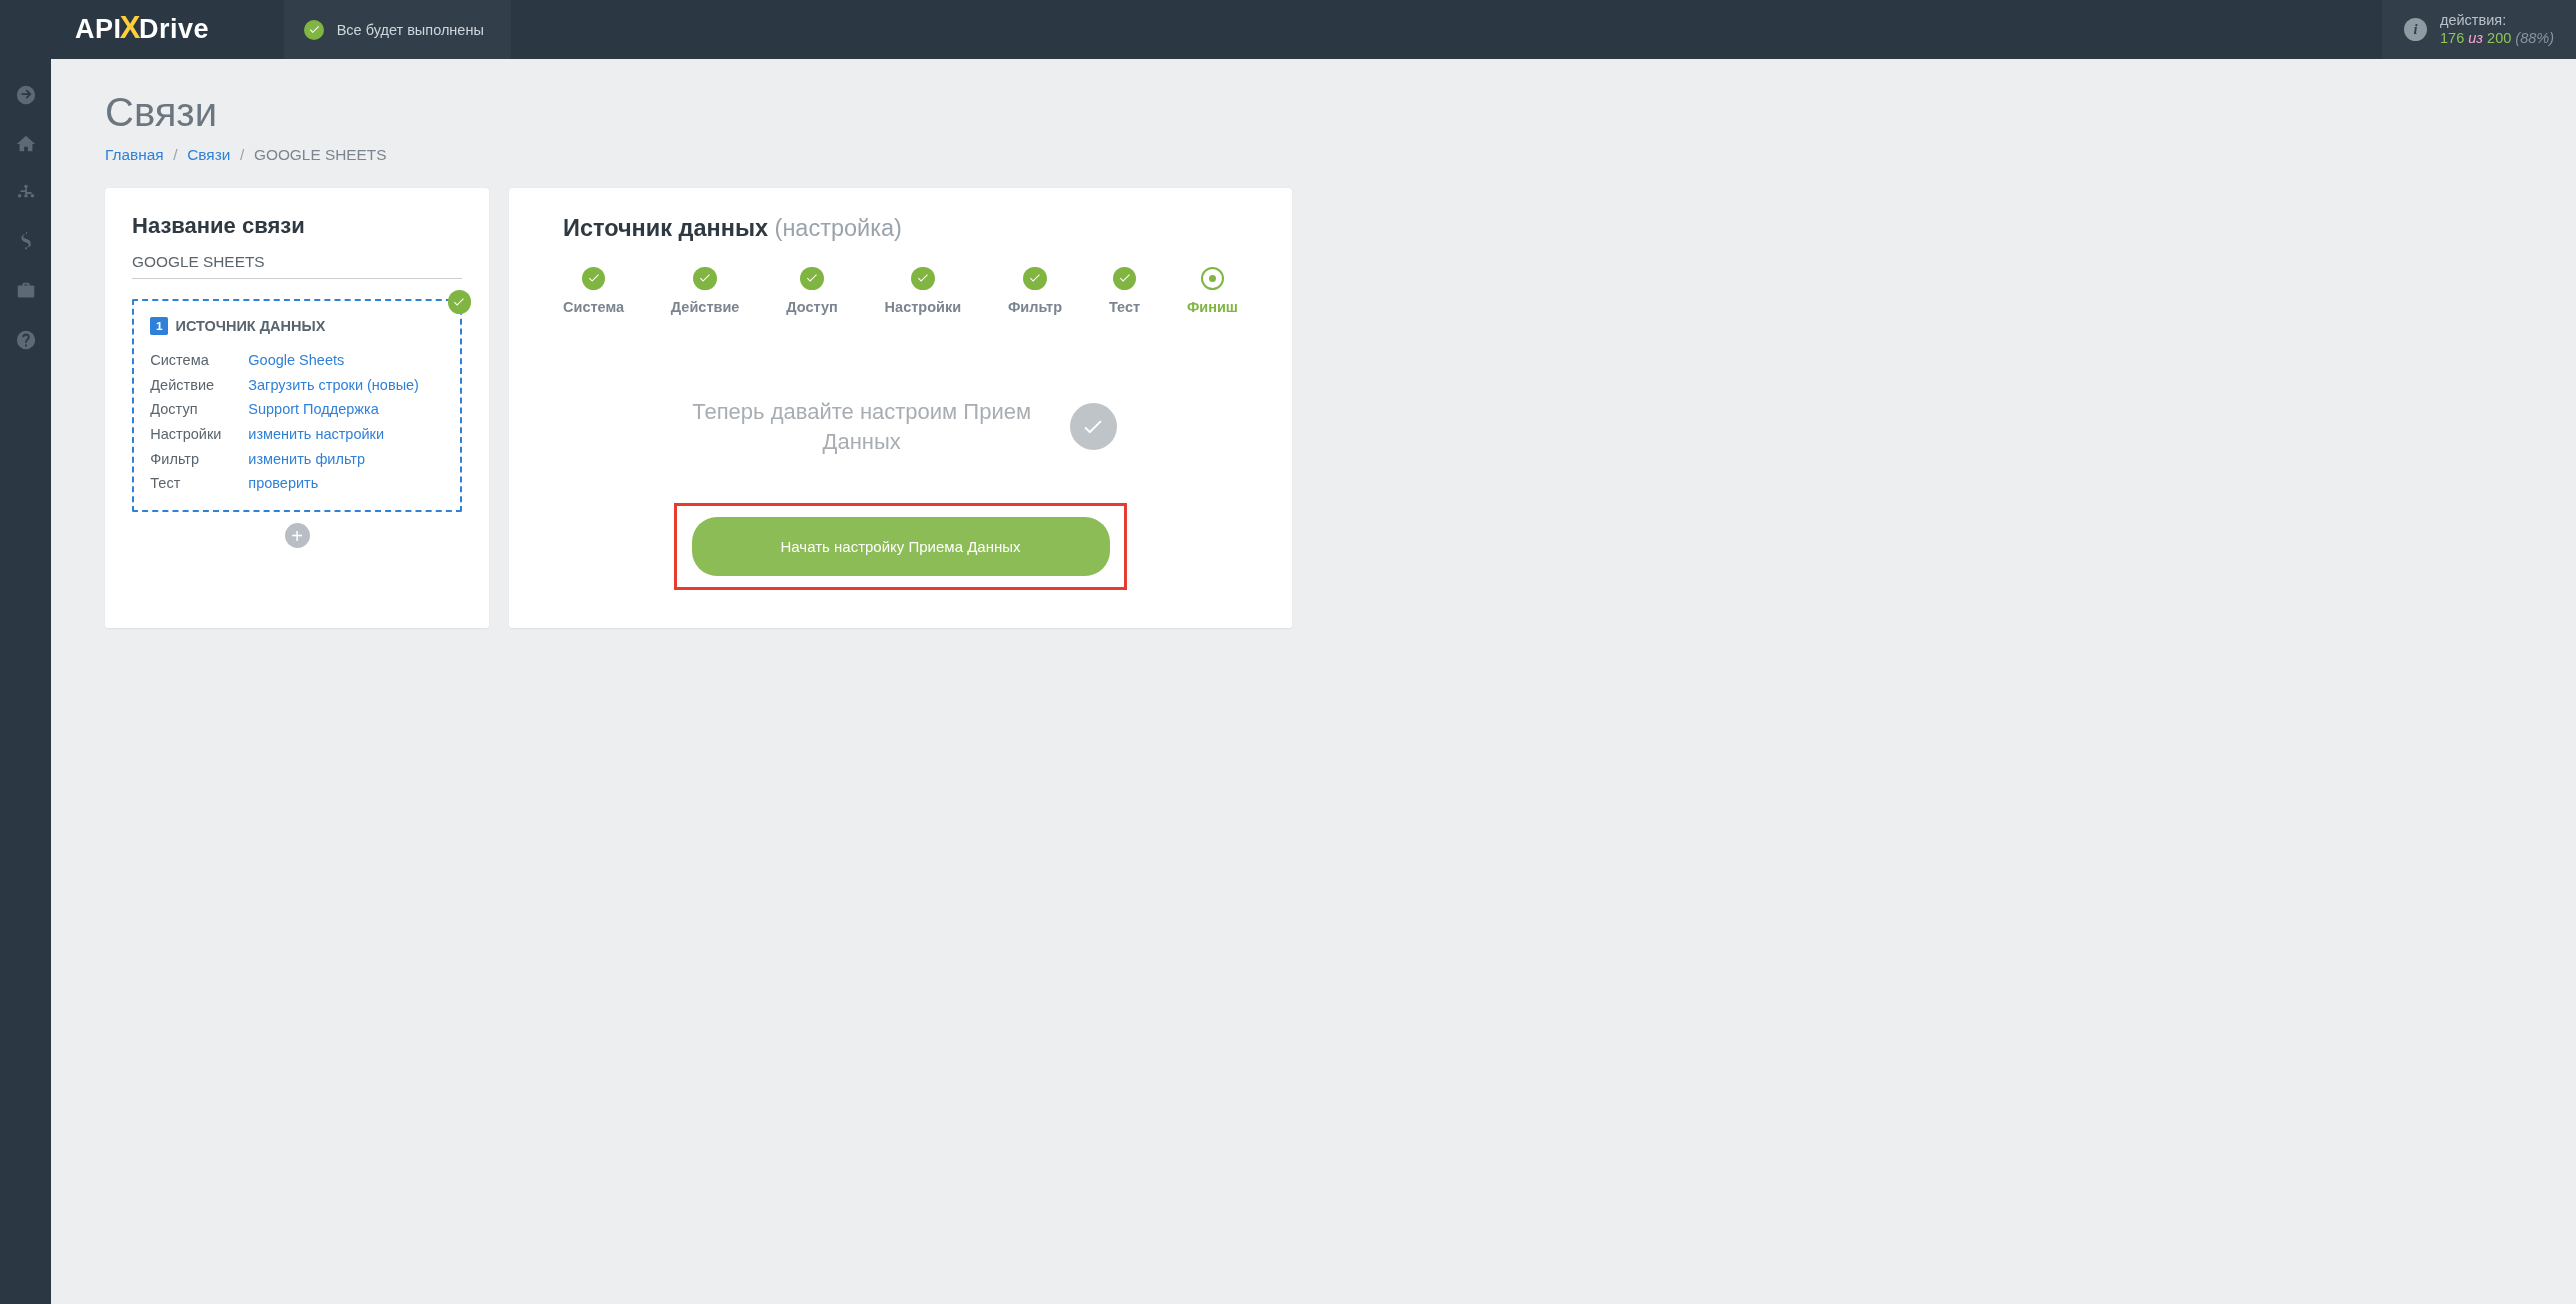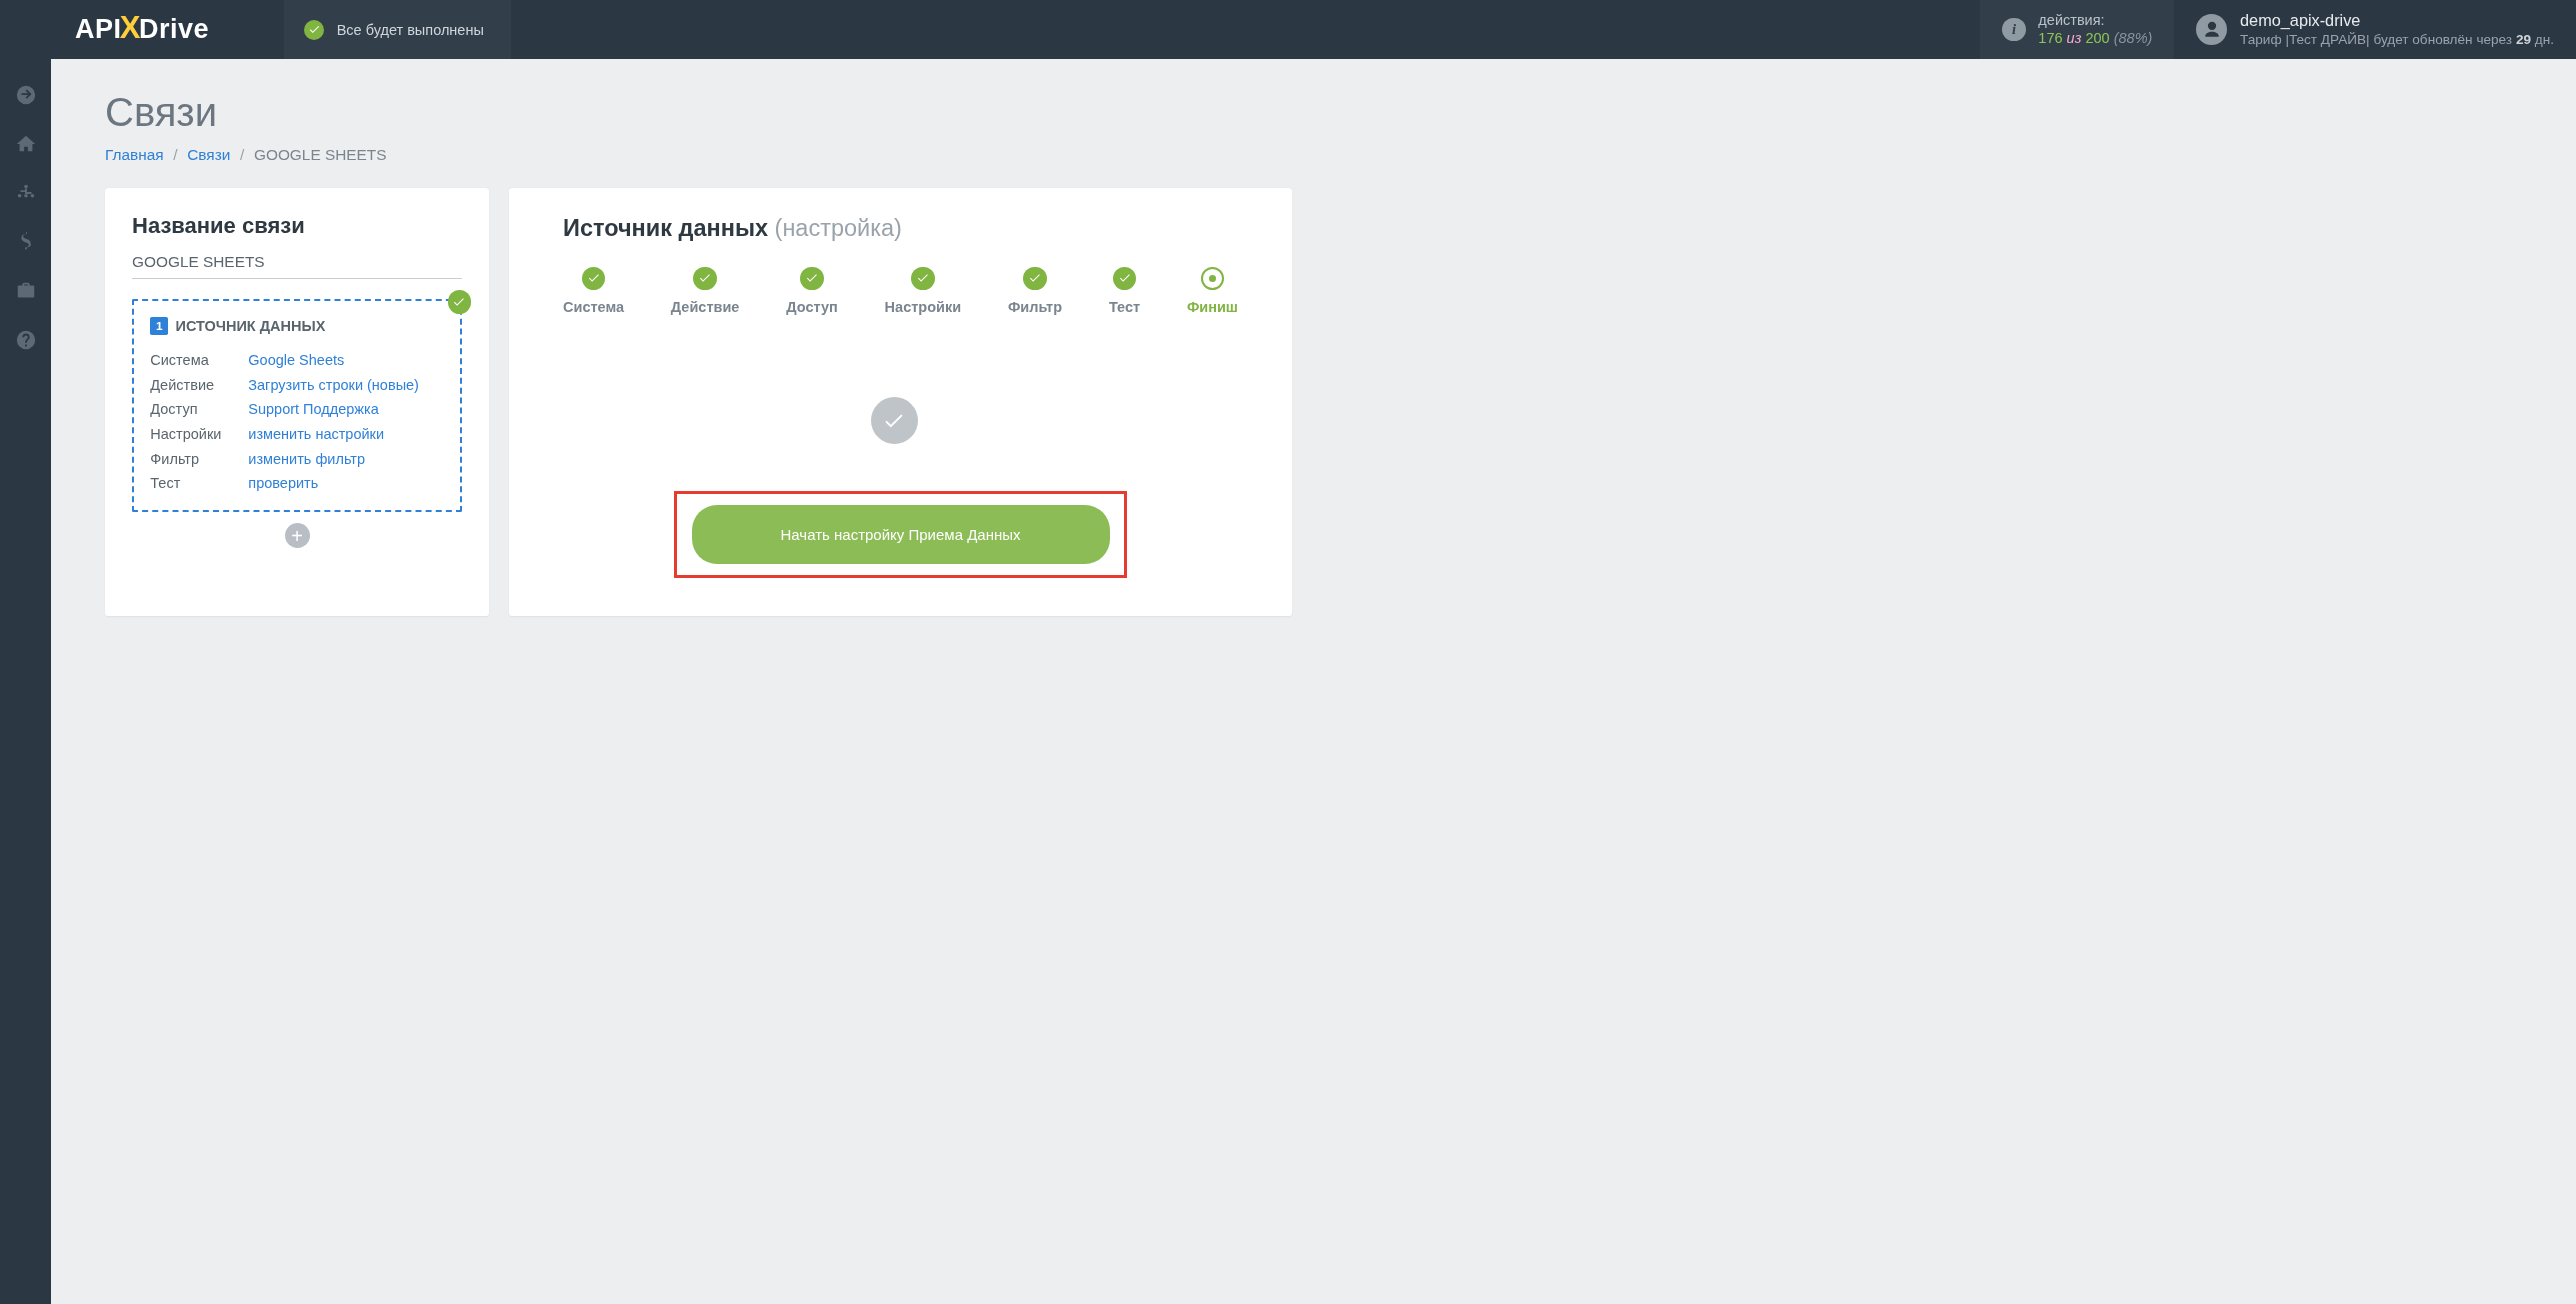--- a/index.html
+++ b/index.html
@@ -287,33 +287,20 @@
       <div class="actions-text">
         <div class="l1">действия:</div>
         <div>
           <span class="used">176</span>
           <span class="of">из</span>
           <span class="total">200</span>
           <span class="pct">(88%)</span>
         </div>
       </div>
     </div>
-    <div class="user-block">
-      <span class="avatar">
-        <svg viewBox="0 0 24 24" width="20" height="20">
-            <path fill="#2b3743" d="M12 12a5 5 0 1 0-5-5 5 5 0 0 0 5 5zm0 2c-4 0-8 2-8 5v1h16v-1c0-3-4-5-8-5z"></path>
-          </svg>
-      </span>
-      <div class="user-text">
-        <div class="uname">demo_apix-drive</div>
-        <div class="tariff">
-          <span>Тариф |Тест ДРАЙВ| будет обновлён через </span><b>29</b><span> дн.</span>
-        </div>
-      </div>
-    </div>
   </div>
 </div>
 
 <div class="sidebar">
   <div class="side-item">
     <svg viewBox="0 0 24 24">
         <path d="M12 2a10 10 0 1 0 10 10A10 10 0 0 0 12 2zm1 14-1.4-1.4L14.2 12H7v-2h7.2l-2.6-2.6L13 6l5 5z"></path>
       </svg>
   </div>
   <div class="side-item">
@@ -457,20 +444,21 @@
             <div class="label">Тест</div>
           </div>
           <div class="step current">
             <div class="dot"></div>
             <div class="label">Финиш</div>
           </div>
         </div>
 
       <div class="status-block">
         <div class="status-row pending">
+          <div class="txt">Теперь давайте настроим Прием Данных</div>
           <span class="check-circle gray big">
             <svg viewBox="0 0 24 24">
                 <path fill="#fff" d="M9 16.2 4.8 12l-1.4 1.4L9 19 21 7l-1.4-1.4z"></path>
               </svg>
           </span>
         </div>
       </div>
 
       <div class="cta-wrap">
         <button class="cta-btn">Начать настройку Приема Данных</button>

